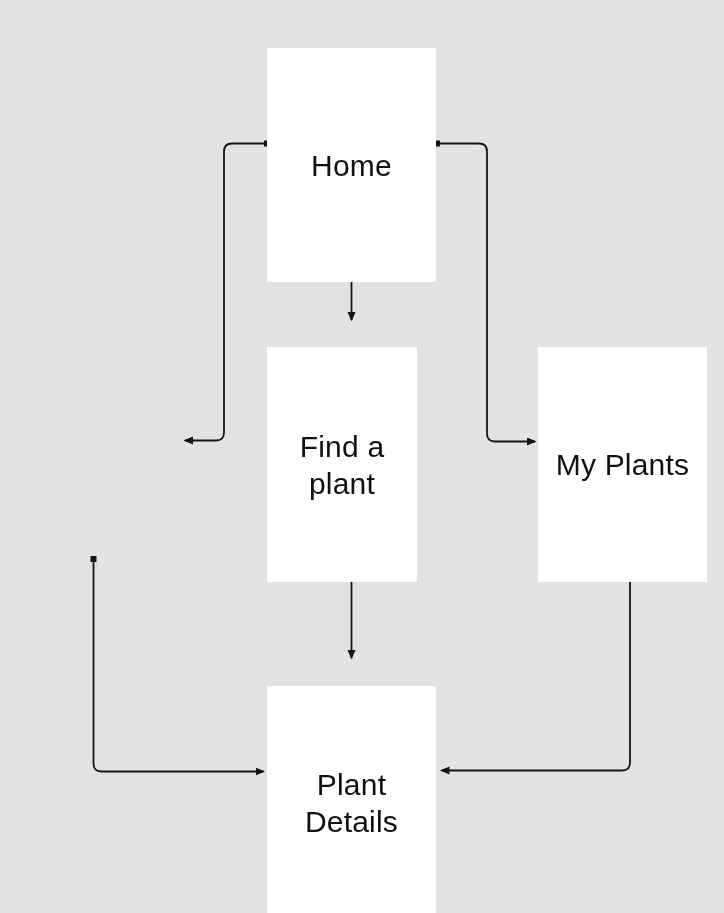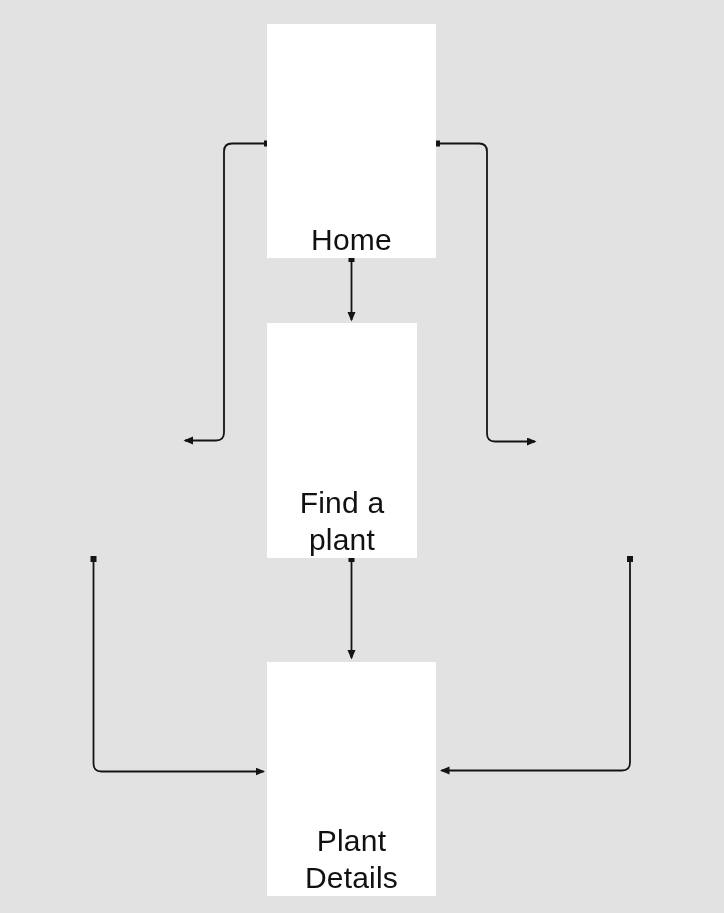--- a/index.html
+++ b/index.html
@@ -24,22 +24,23 @@
   .connectors .edge {
     fill: none;
     stroke: var(--line, #141414);
     stroke-width: 1.8px;
   }
   .mk { fill: var(--line, #141414); stroke: none; }
   .node {
     position: absolute;
     background: var(--node-fill, #ffffff);
     display: flex;
-    align-items: flex-end;
+    align-items: center;
     justify-content: center;
+    margin-top: 24px;
   }
   .node-label {
     font-size: 30px;
     line-height: 37px;
     font-weight: 400;
     color: var(--text, #111111);
     text-align: center;
     white-space: pre-line;
     letter-spacing: 0.2px;
   }
@@ -80,19 +81,22 @@
   <div class="node node-home">
     <span class="node-label">Home</span>
   </div>
 
 
   <div class="node node-find">
     <span class="node-label">Find a
 plant</span>
   </div>
 
+  <div class="node node-myplants">
+    <span class="node-label">My Plants</span>
+  </div>
 
   <div class="node node-details">
     <span class="node-label">Plant
 Details</span>
   </div>
 
 </div>
 
 </body></html>

